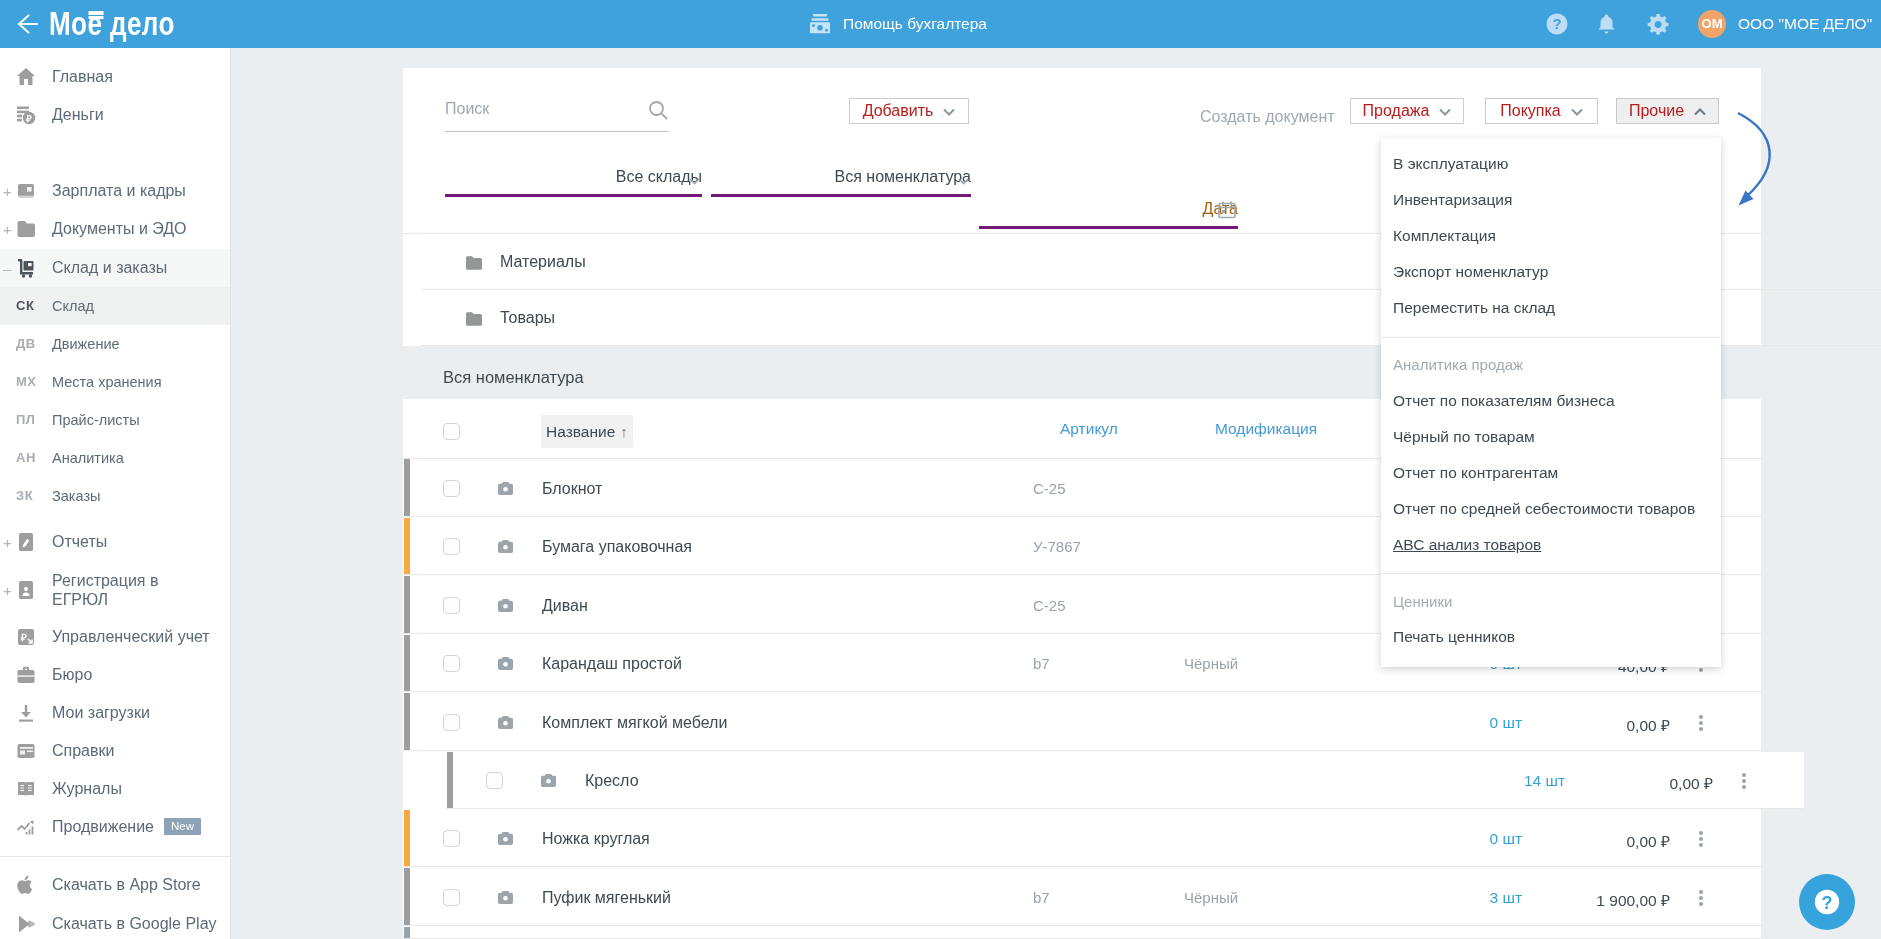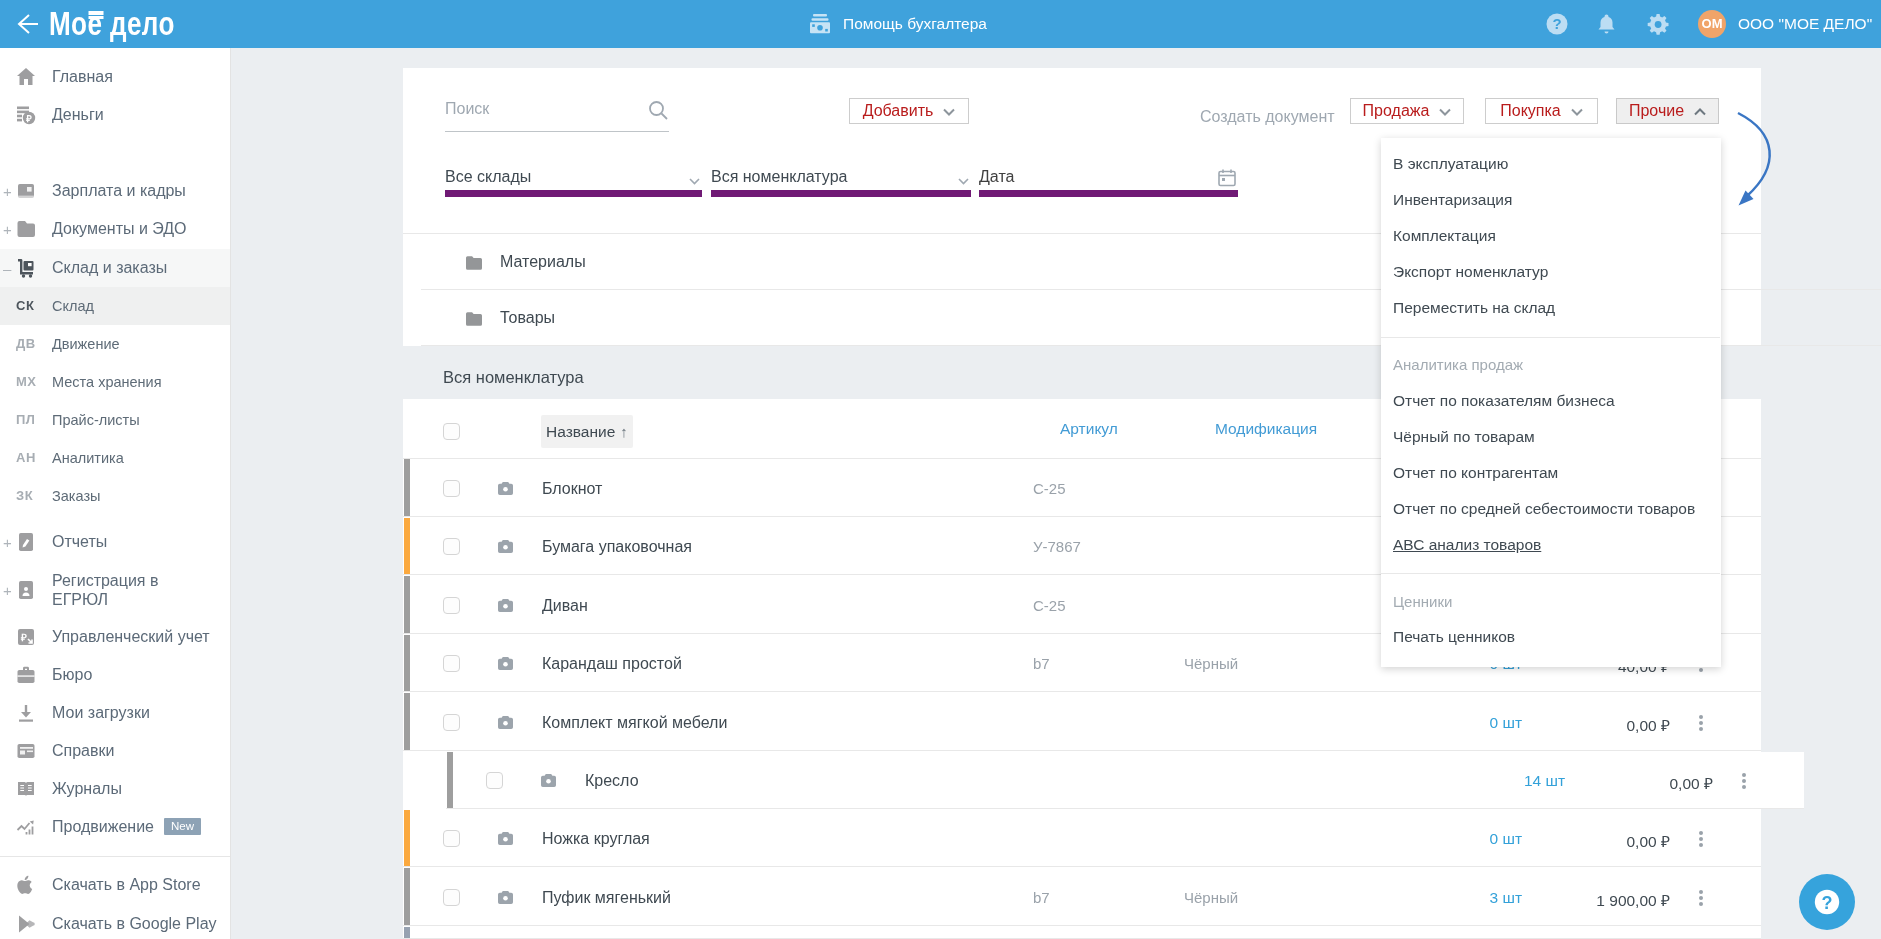--- a/index.html
+++ b/index.html
@@ -40,22 +40,22 @@
   #search-mag { position:absolute; left:245px; top:32px; }
   .btn { position:absolute; height:26px; border:1px solid #CDCDCD; border-radius:0; background:#fff; font-size:16px; color:#b91c1c; display:flex; align-items:center; justify-content:center; }
   .btn .chev { margin-left:10px; }
   #btn-add { left:446px; top:30px; width:120px; }
   #lbl-create { position:absolute; left:797px; top:40px; font-size:16px; color:#9FA8B1; }
   #btn-sale { left:947px; top:30px; width:114px; }
   #btn-buy { left:1082px; top:30px; width:113px; }
   #btn-other { left:1213px; top:30px; width:103px; background:#EFEFEF; border-color:#C9C9C9; }
 
   
-  .filter { position:absolute; top:100px; height:29px; border-bottom:7px solid #701a75; font-size:16px; color:#3F4951; }
-  .filter.ph { color:#404040; }
+  .filter { position:absolute; top:100px; height:29px; border-bottom:3px solid #701a75; font-size:16px; color:#3F4951;text-align:right; }
+  .filter.ph { color:#a16207;margin-top:32px; }
   .filter .chev { position:absolute; right:2px; top:3px; }
   #flt-sklad { left:42px; width:257px; }
   #flt-nomen { left:308px; width:260px; }
   #flt-date  { left:576px; width:259px; }
 
   #hr-top { position:absolute; left:0; top:165px; width:1358px; height:1px; background:#E8E8E8; }
   .folder-row { position:absolute; left:18px; width:1536px; height:56px; border-bottom:1px solid #E8E8E8; }
   .folder-row .fic { position:absolute; left:45px; top:22px; }
   .folder-row .ftxt { position:absolute; left:79px; top:50%; margin-top:-9px; font-size:16px; color:#3F4951; }
   #frow1 { top:166px; }

